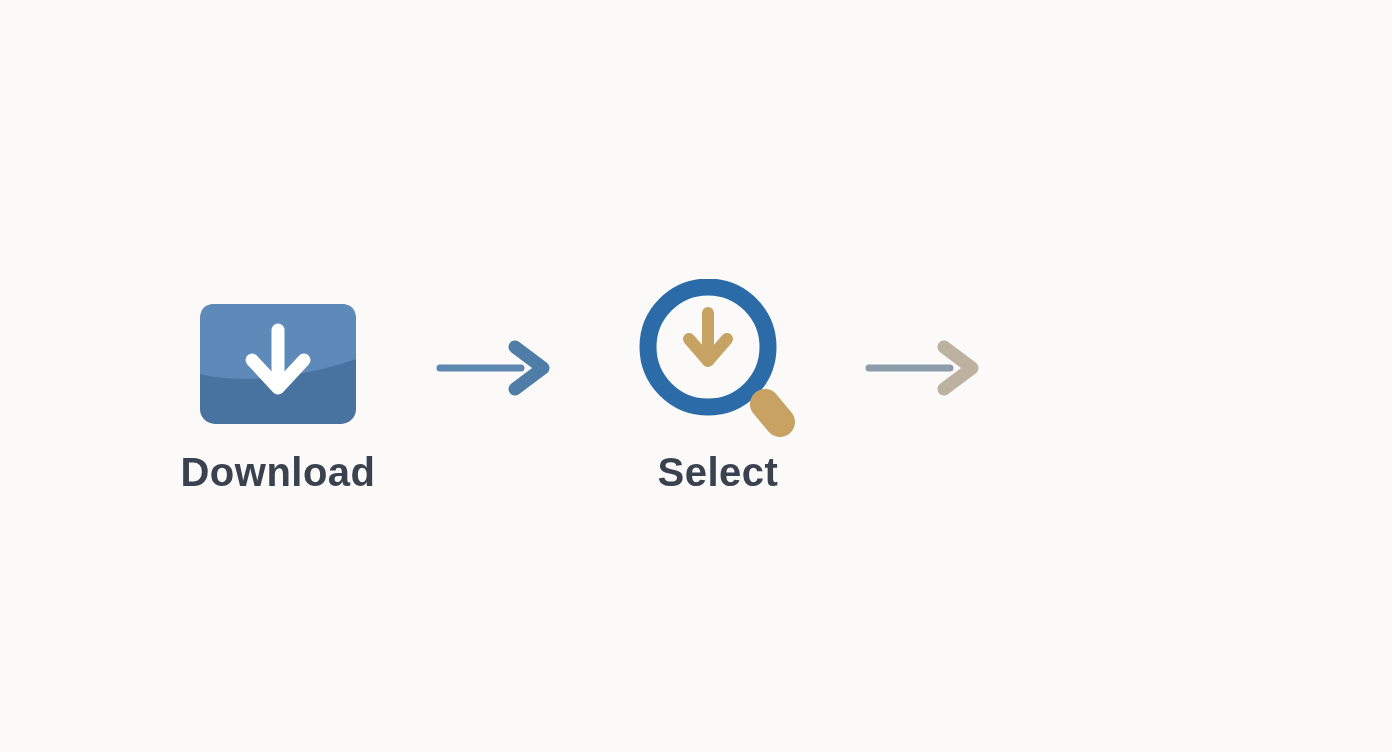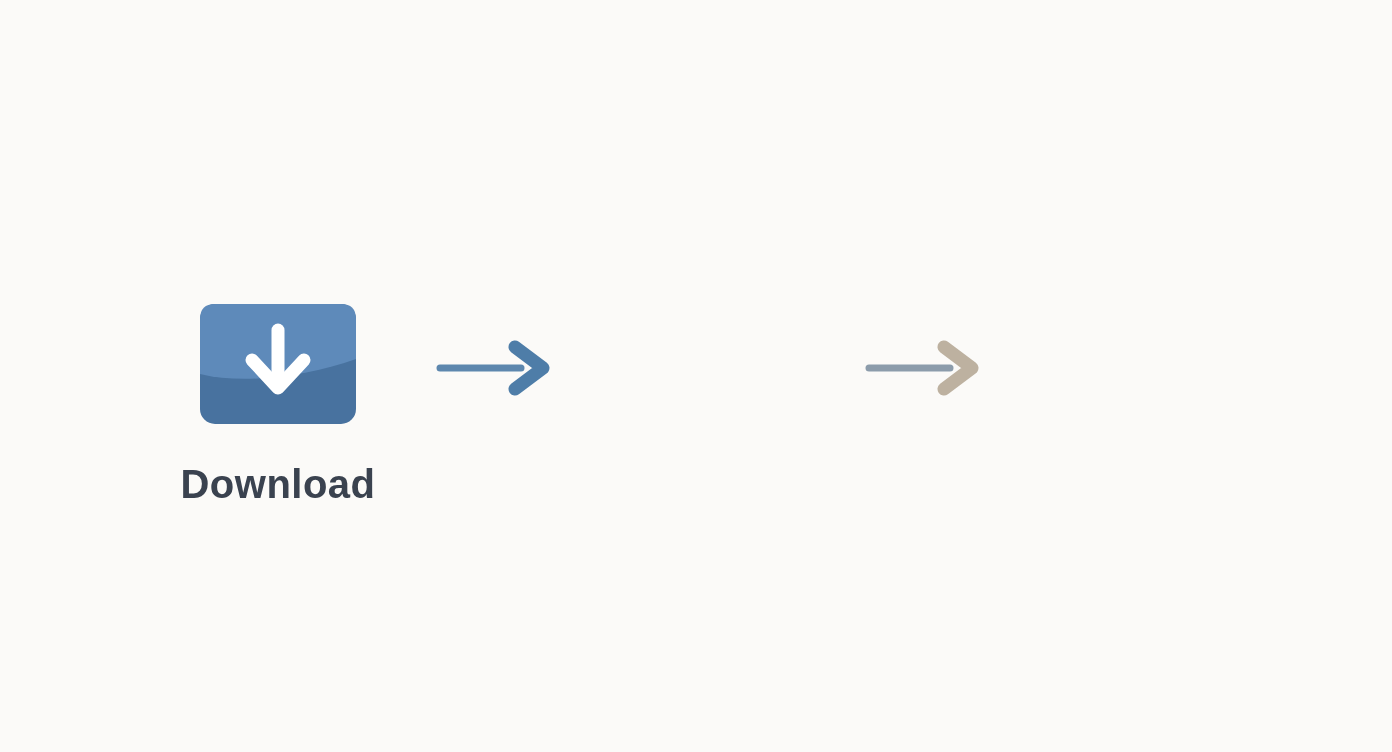--- a/index.html
+++ b/index.html
@@ -17,21 +17,21 @@
   }
   .step{
     position:absolute;top:282px;width:320px;height:260px;
     display:flex;flex-direction:column;align-items:center;
   }
   .icon-area{
     height:164px;width:100%;
     display:flex;align-items:center;justify-content:center;
   }
   .step-label{
-    margin-top:14px;
+    margin-top:2px;
     font-size:40px;font-weight:700;line-height:48px;
     color:var(--label-text);
     letter-spacing:0.5px;
     text-align:center;
   }
   .flow-arrow{
     position:absolute;top:340px;width:120px;height:56px;
   }
   .flow-arrow svg{display:block;}
   .arrow-1 .shaft{stroke:var(--arrow1-shaft,#5d87ae);}
@@ -58,20 +58,34 @@
     <div class="step-label">Download</div>
   </div>
 
   <div class="flow-arrow arrow-1" style="left:433px">
     <svg width="120" height="56" viewBox="0 0 120 56" aria-hidden="true">
       <path class="shaft" d="M7,28 L88,28" fill="none" stroke-width="7" stroke-linecap="round"></path>
       <path class="head" d="M82,7 L110,28 L82,49" fill="none" stroke-width="13" stroke-linecap="round" stroke-linejoin="round"></path>
     </svg>
   </div>
 
+  <div class="step" style="left:558px">
+    <div class="icon-area">
+      <svg width="165" height="170" viewBox="0 0 165 170" aria-hidden="true">
+        <circle cx="72" cy="68" r="60" fill="none" style="stroke:var(--magnifier-ring,#2b6ca8)" stroke-width="17"></circle>
+        <line x1="110" y1="106" x2="122" y2="118" style="stroke:var(--magnifier-ring,#2b6ca8)" stroke-width="15"></line>
+        <line x1="129" y1="125" x2="144" y2="143" style="stroke:var(--magnifier-handle,#c8a263)" stroke-width="30" stroke-linecap="round"></line>
+        <g fill="none" style="stroke:var(--magnifier-arrow,#c6a263)" stroke-width="12" stroke-linecap="round" stroke-linejoin="round">
+          <path d="M72,34 L72,70"></path>
+          <path d="M53,60 L72,82 L91,60"></path>
+        </g>
+      </svg>
+    </div>
+    <div class="step-label">Select</div>
+  </div>
 
   <div class="flow-arrow arrow-2" style="left:862px">
     <svg width="120" height="56" viewBox="0 0 120 56" aria-hidden="true">
       <path class="shaft" d="M7,28 L88,28" fill="none" stroke-width="7" stroke-linecap="round"></path>
       <path class="head" d="M82,7 L110,28 L82,49" fill="none" stroke-width="13" stroke-linecap="round" stroke-linejoin="round"></path>
     </svg>
   </div>
 
 
 </div>

